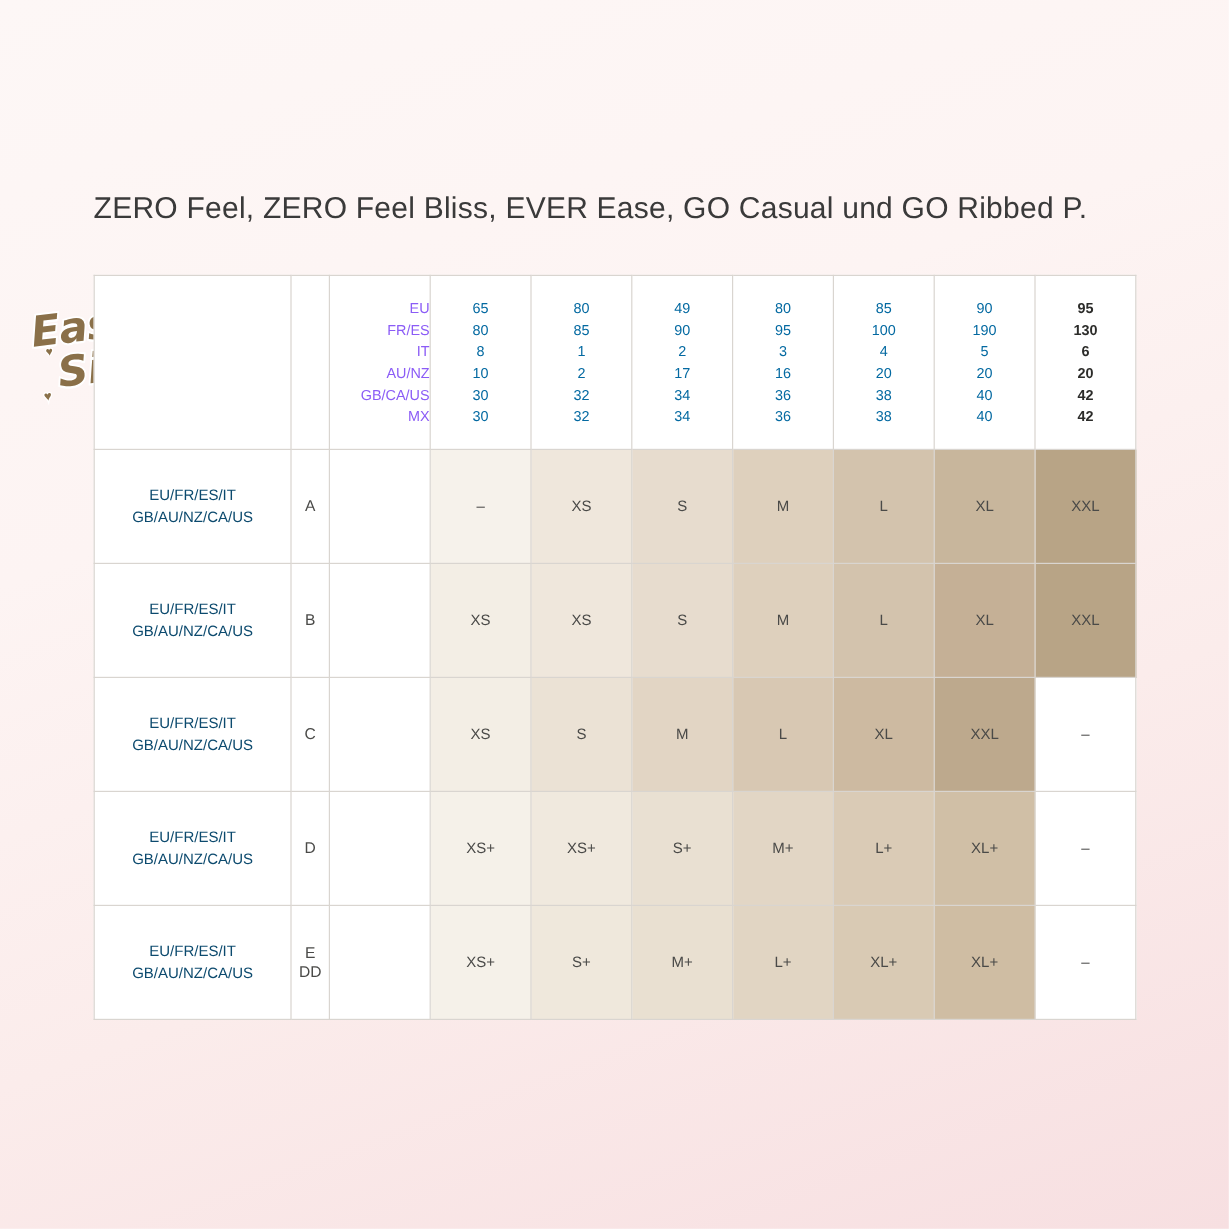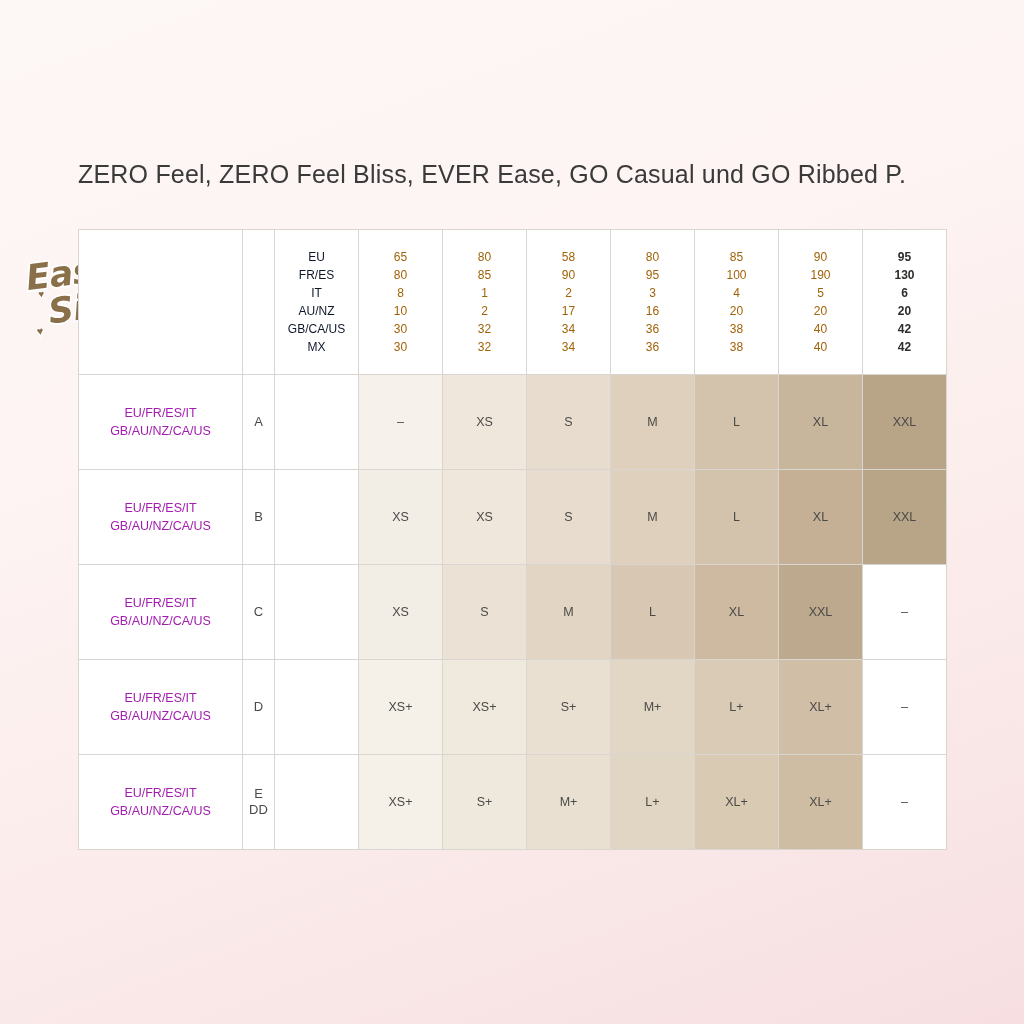--- a/index.html
+++ b/index.html
@@ -46,37 +46,37 @@
     font-size: 12.5px;
   }
 
   
   .hdr-row td {
     height: 144px;
   }
   .syslabels {
     font-size: 12px;
     line-height: 18px;
-    color: #0f172a;
-    text-align: center;
+    color: #8b5cf6;
+    text-align: right;
   }
   .sizecol {
     font-size: 12px;
     line-height: 18px;
-    color: #a16207;
+    color: #0369a1;
   }
   .sizecol.bold {
     font-weight: bold;
     color: #2c2c2a;
   }
 
   .rowlabel {
     font-size: 12.5px;
     line-height: 18px;
-    color: #a21caf;
+    color: #0c4a6e;
   }
   .cupcell {
     font-size: 13px;
     line-height: 16px;
     color: #4a4a48;
   }
   .body-row td {
     height: 94px;
   }
   .cell-val {
@@ -185,21 +185,21 @@
         <div>80</div>
         <div>85</div>
         <div>1</div>
         <div>2</div>
         <div>32</div>
         <div>32</div>
       </div>
     </td>
     <td>
       <div class="sizecol">
-        <div>58</div>
+        <div>49</div>
         <div>90</div>
         <div>2</div>
         <div>17</div>
         <div>34</div>
         <div>34</div>
       </div>
     </td>
     <td>
       <div class="sizecol">
         <div>80</div>

